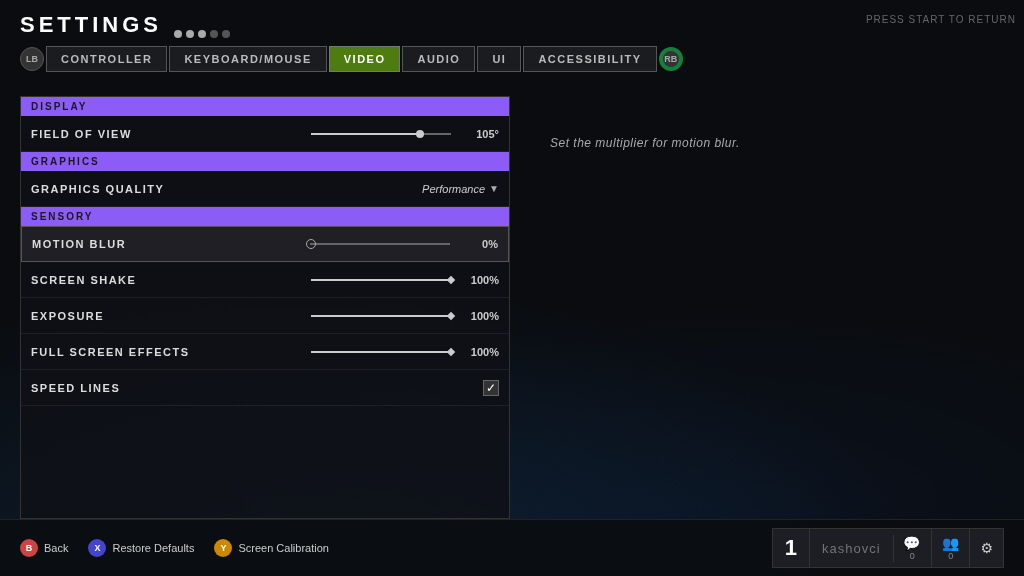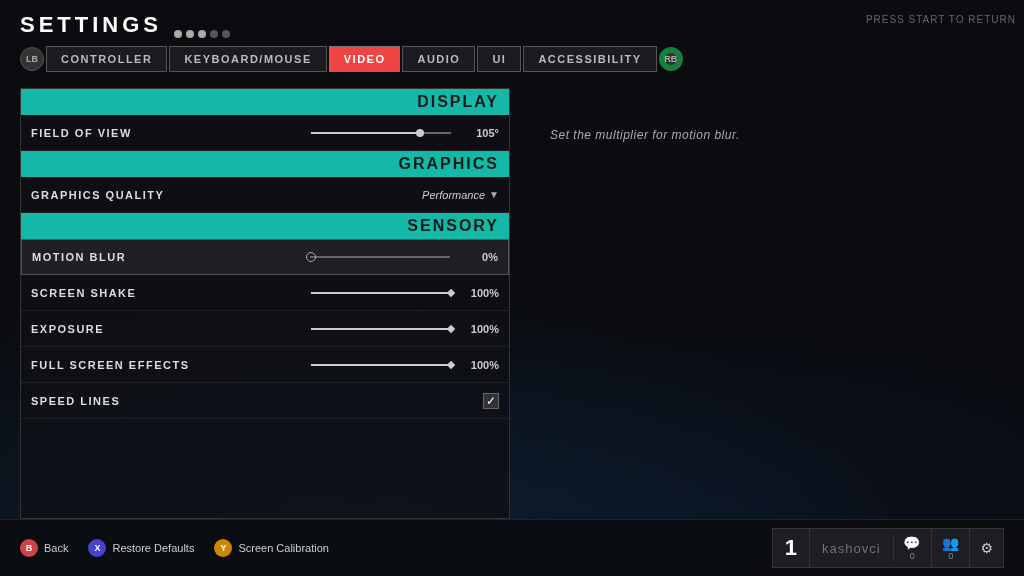--- a/index.html
+++ b/index.html
@@ -78,21 +78,21 @@
       color: #666;
       letter-spacing: 1px;
     }
 
     
     .tabs-row {
       display: flex;
       align-items: center;
       padding: 0 20px;
       gap: 2px;
-      margin-bottom: 16px;
+      margin-bottom: 24px;
     }
 
     .tab-lb {
       width: 24px;
       height: 24px;
       border-radius: 50%;
       background: #333;
       border: 1px solid #555;
       display: flex;
       align-items: center;
@@ -111,31 +111,31 @@
       padding: 6px 14px;
       font-size: 11px;
       font-weight: bold;
       letter-spacing: 1.5px;
       text-transform: uppercase;
       cursor: pointer;
       white-space: nowrap;
     }
 
     .tab.active {
-      background: #ef4444;
+      background: #4d7c0f;
       color: #ffffff;
       border-color: #777;
     }
 
     .tab-rb {
       width: 24px;
       height: 24px;
       border-radius: 50%;
       background: #333;
-      border: 6px solid #15803d;
+      border: 4px solid #15803d;
       display: flex;
       align-items: center;
       justify-content: center;
       font-size: 9px;
       color: #aaa;
       font-weight: bold;
       cursor: pointer;
       flex-shrink: 0;
     }
 
@@ -173,28 +173,27 @@
     .settings-scroll::-webkit-scrollbar-track {
       background: #1a1a1a;
     }
 
     .settings-scroll::-webkit-scrollbar-thumb {
       background: #555;
     }
 
     
     .section-header {
-      background: #14b8a6;
+      background: #8b5cf6;
       color: #1a1a1a;
-      font-size: 16px;
+      font-size: 10px;
       font-weight: bold;
       letter-spacing: 2px;
       padding: 4px 10px;
       text-transform: uppercase;
-      text-align: right;
     }
 
     
     .setting-row {
       display: flex;
       align-items: center;
       padding: 8px 10px;
       border-bottom: 1px solid #1e2028;
       min-height: 36px;
       cursor: pointer;

